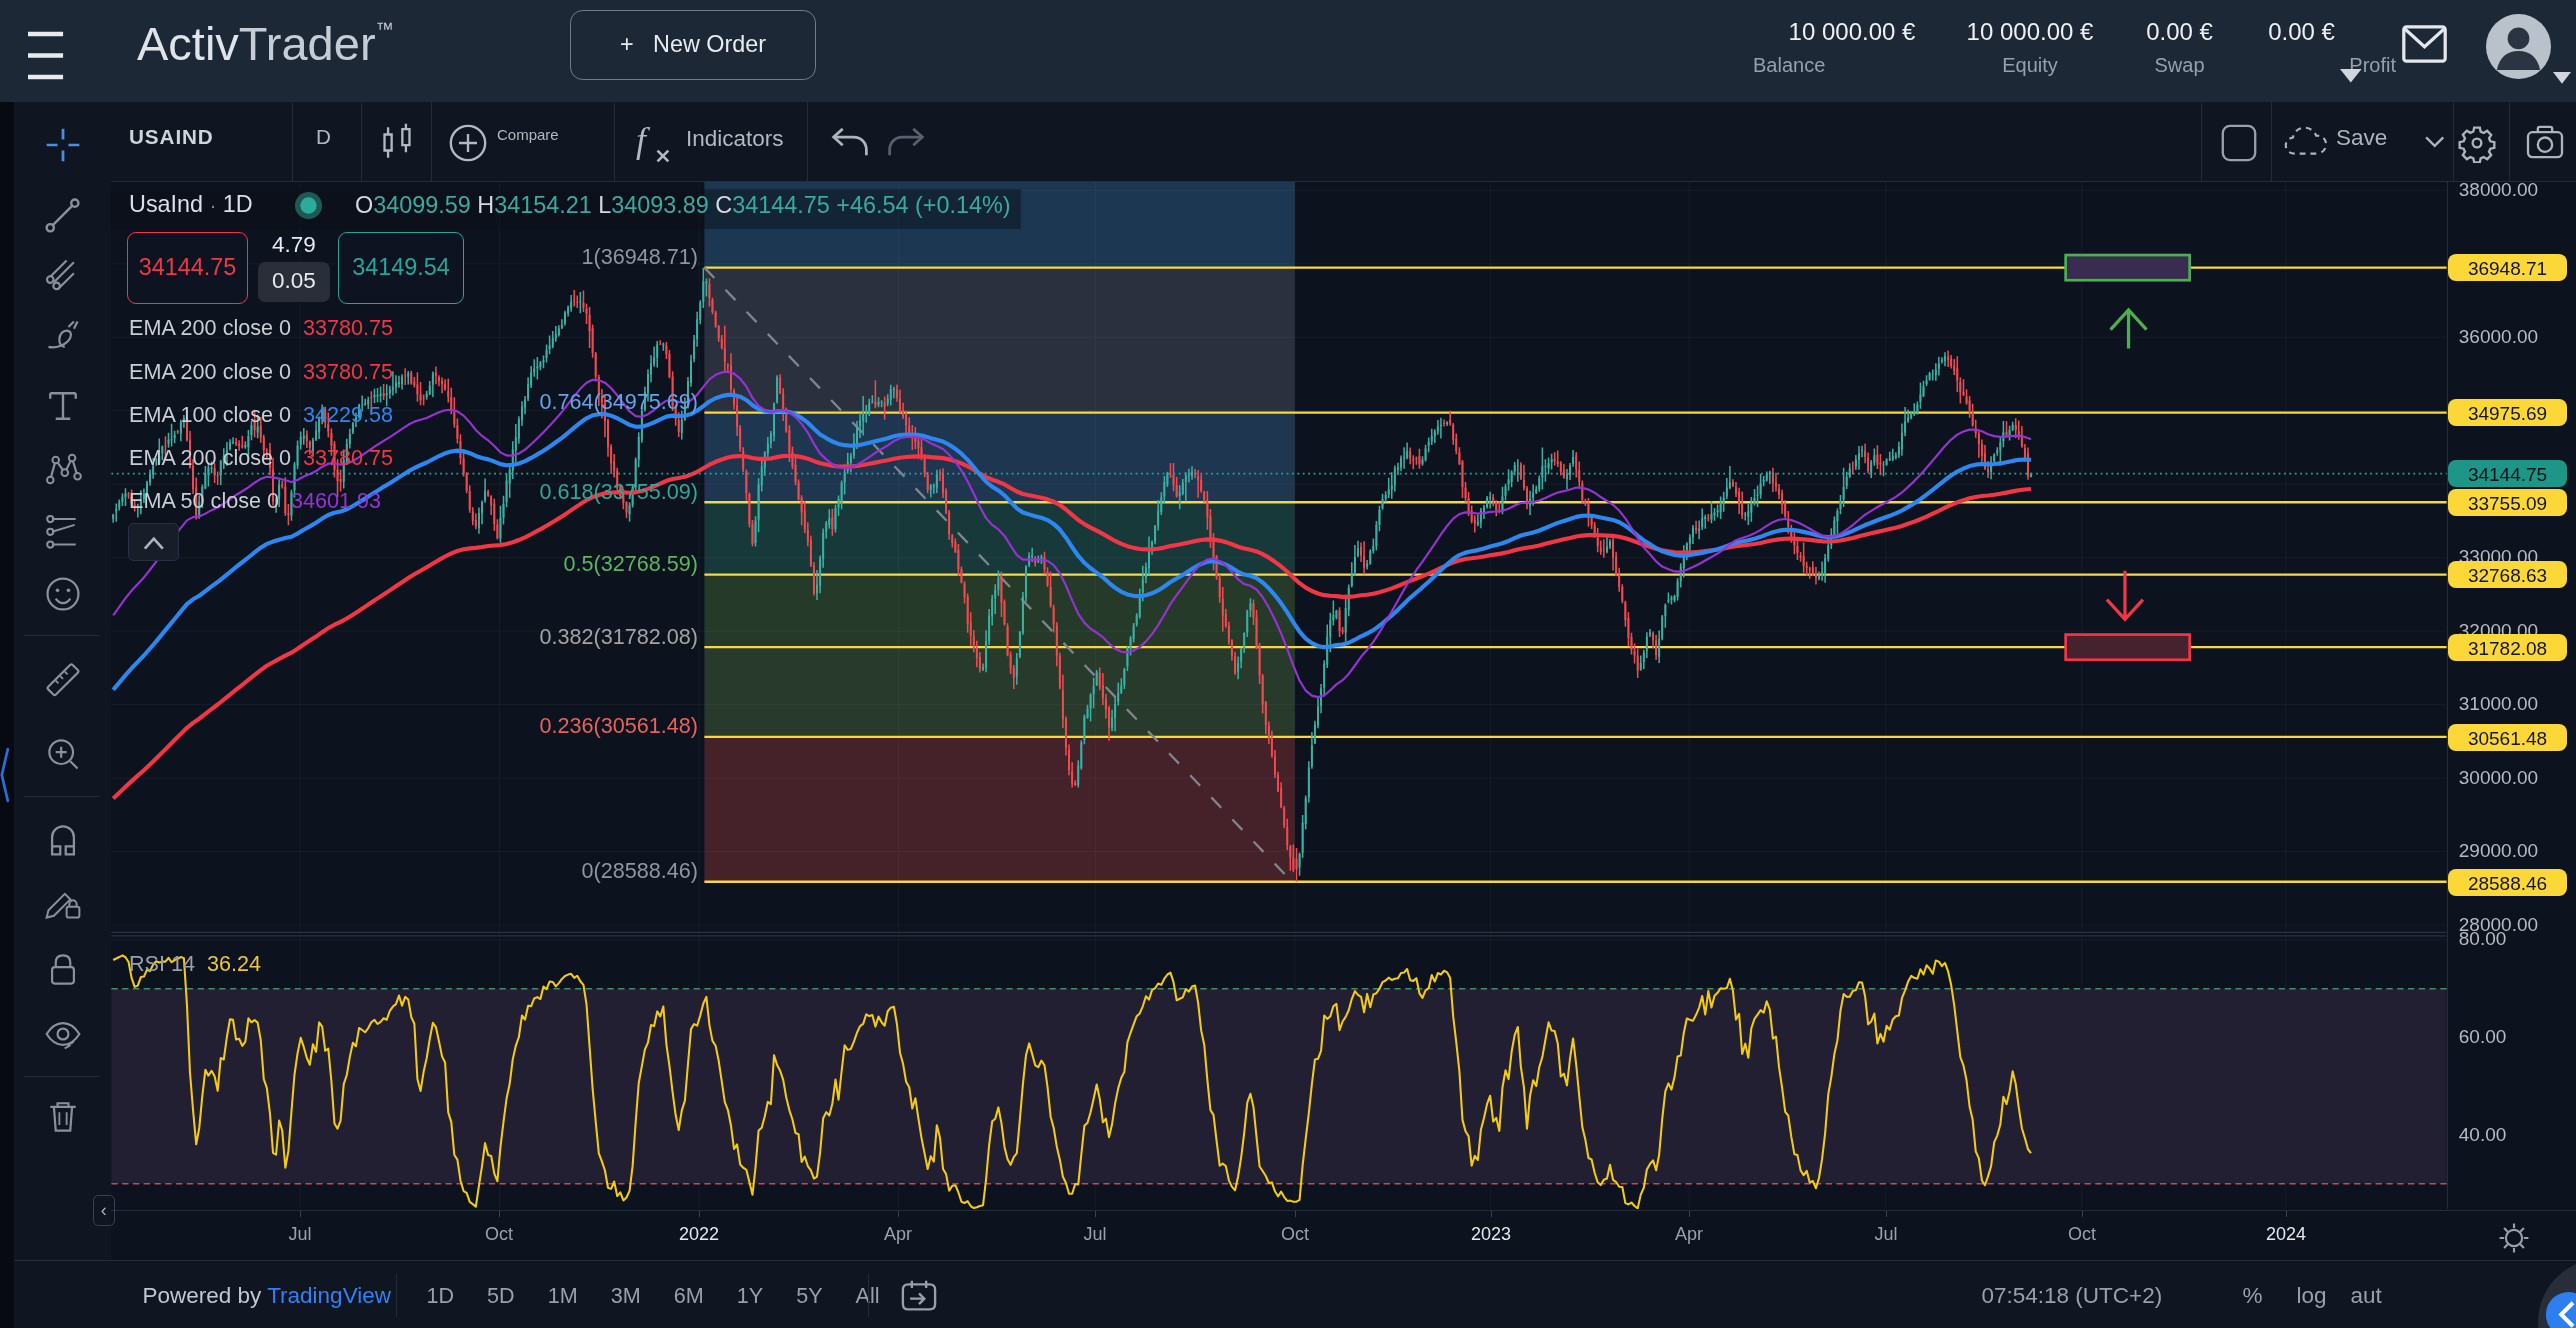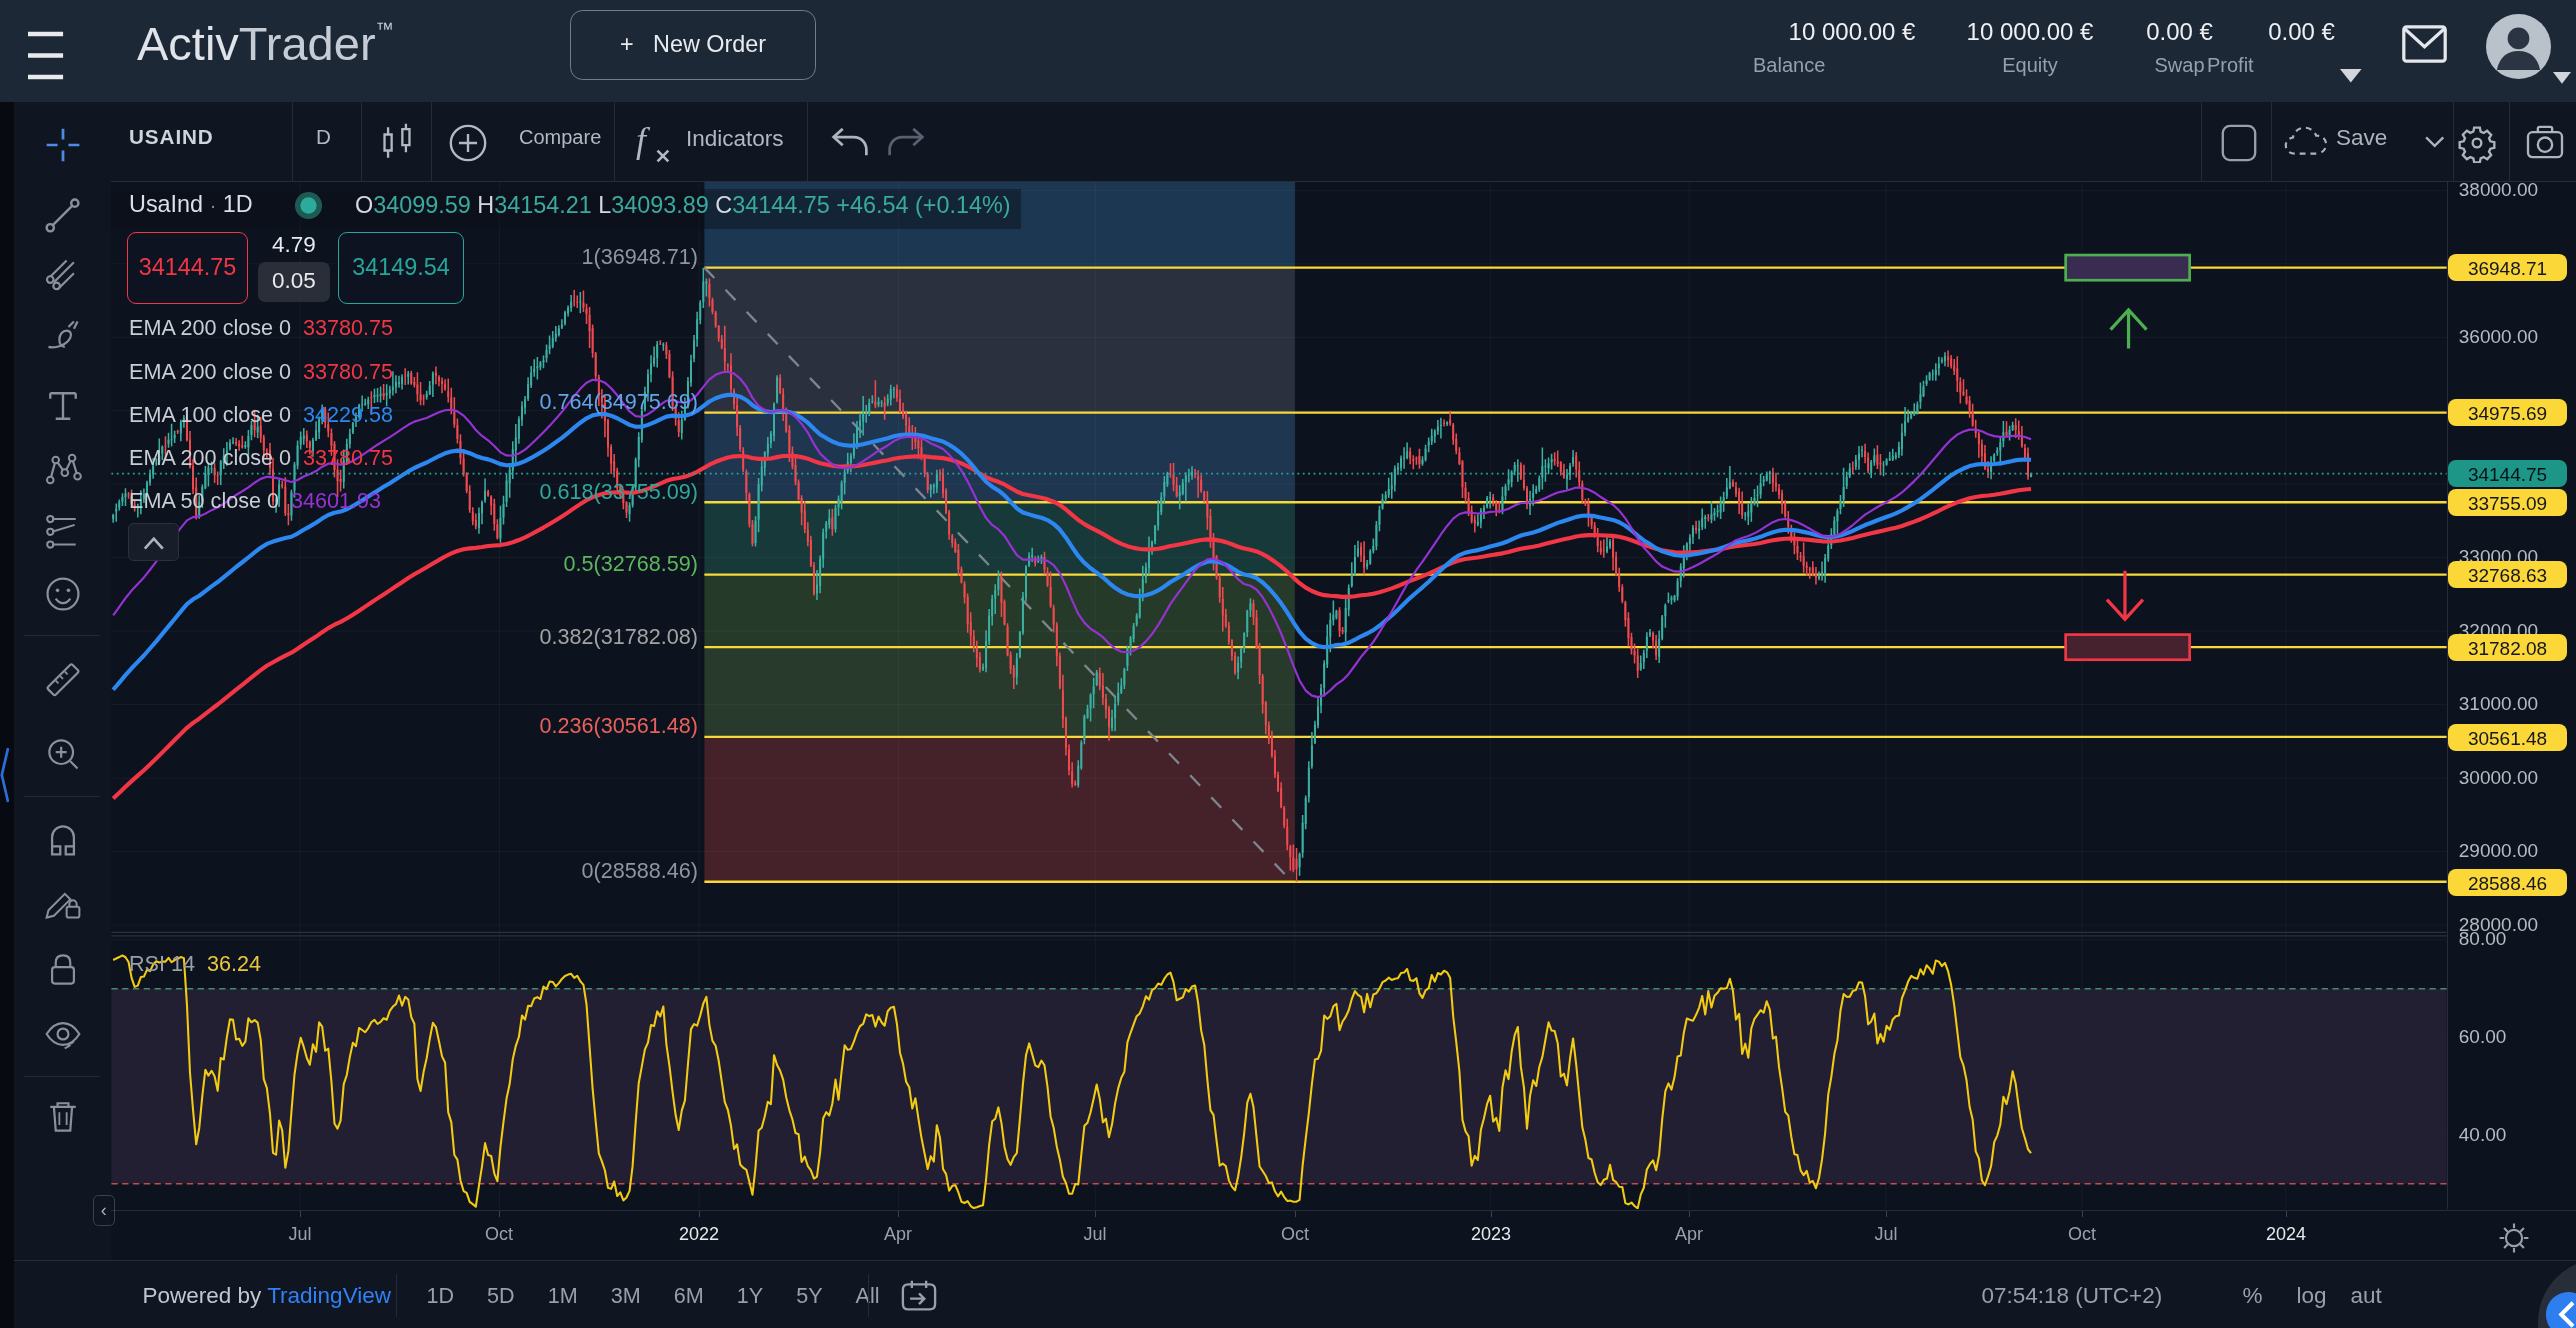--- a/index.html
+++ b/index.html
@@ -22,21 +22,21 @@
     </svg>
   <div class="abs" style="left:137px;top:16px;font-size:47px;font-weight:300;color:#dfe3ea;letter-spacing:0px">Activ<span style="color:#c6ccd6">Trader</span><span style="font-size:18px;vertical-align:25px;color:#c6ccd6">™</span></div>
   <div class="abs" style="left:570px;top:10px;width:246px;height:70px;border:1.8px solid #717d8c;border-radius:12.6px;color:#e8ebef;font-size:23.4px;text-align:center;line-height:67px">+&nbsp;&nbsp;&nbsp;New Order</div>
   <div class="abs" style="left:1753px;top:18px;width:198px;text-align:center;font-size:24px;color:#edeff3">10 000.00 €</div>
   <div class="abs" style="left:1753px;top:54px;width:198px;text-align:left;font-size:20px;color:#96a0ad">Balance</div>
   <div class="abs" style="left:1931px;top:18px;width:198px;text-align:center;font-size:24px;color:#edeff3">10 000.00 €</div>
   <div class="abs" style="left:1931px;top:54px;width:198px;text-align:center;font-size:20px;color:#96a0ad">Equity</div>
   <div class="abs" style="left:2085px;top:18px;width:189px;text-align:center;font-size:24px;color:#edeff3">0.00 €</div>
   <div class="abs" style="left:2085px;top:54px;width:189px;text-align:center;font-size:20px;color:#96a0ad">Swap</div>
   <div class="abs" style="left:2207px;top:18px;width:189px;text-align:center;font-size:24px;color:#edeff3">0.00 €</div>
-  <div class="abs" style="left:2207px;top:54px;width:189px;text-align:left;font-size:20px;color:#96a0ad">Profit</div>
+  <div class="abs" style="left:2207px;top:54px;width:189px;text-align:right;font-size:20px;color:#96a0ad">Profit</div>
   <svg class="abs" style="left:2340px;top:69px" width="21.6" height="14.4" viewBox="0 0 24 16">
       <path d="M0 0H24L12 15Z" fill="#d2d6dc"></path>
     </svg>
   <svg class="abs" style="left:2402px;top:25px" width="45" height="38" viewBox="0 0 50 42">
       <rect x="2" y="2" width="46" height="38" rx="3" stroke="#e4e7eb" stroke-width="3.6" fill="none"></rect>
       <path d="M3 4L25 24L47 4" stroke="#e4e7eb" stroke-width="3.6" fill="none"></path>
     </svg>
   <svg class="abs" style="left:2486px;top:13.5px" width="65" height="65" viewBox="0 0 72 72">
       <circle cx="36" cy="36" r="36" fill="#b9c1cb"></circle>
       <circle cx="36" cy="27" r="12" fill="#2a3442"></circle>
@@ -133,21 +133,21 @@
   <div class="abs" style="left:205px;top:23.4px;font-size:20.7px;color:#b3b8c1">D</div>
   <div class="sep" style="left:250px"></div>
   <svg class="abs" style="left:266px;top:20px" width="40" height="41" viewBox="0 0 44 46">
       <path d="M12 6v8M12 32v8M32 2v6M32 26v8M8 14h8v18H8ZM28 8h8v18h-8Z" stroke="#b3b8c1" stroke-width="2.6" fill="none"></path>
     </svg>
   <div class="sep" style="left:320px"></div>
   <svg class="abs" style="left:338px;top:21.6px" width="38" height="38" viewBox="0 0 42 42">
       <circle cx="21" cy="21" r="19" stroke="#b3b8c1" stroke-width="2.6" fill="none"></circle>
       <path d="M21 11v20M11 21h20" stroke="#b3b8c1" stroke-width="2.6"></path>
     </svg>
-  <div class="abs" style="left:408px;top:24px;font-size:20px;color:#b3b8c1">Compare</div>
+  <div class="abs" style="left:386px;top:24px;font-size:15px;color:#b3b8c1">Compare</div>
   <div class="sep" style="left:503px"></div>
   <svg class="abs" style="left:523px;top:18px" width="47" height="45" viewBox="0 0 52 50">
       <text x="2" y="36" font-size="40" fill="#b3b8c1" font-style="italic" font-family="Liberation Serif">f</text>
       <path d="M26 34l12 12M38 34L26 46" stroke="#b3b8c1" stroke-width="3"></path>
     </svg>
   <div class="abs" style="left:575px;top:24px;font-size:22.5px;color:#b3b8c1">Indicators</div>
   <div class="sep" style="left:696px"></div>
   <svg class="abs" style="left:719px;top:25px" width="40" height="31" viewBox="0 0 44 34">
       <path d="M14 2L4 11l10 9" stroke="#aeb3bc" stroke-width="3" fill="none"></path>
       <path d="M4 11h22c8 0 14 6 14 14v6" stroke="#aeb3bc" stroke-width="3" fill="none"></path>

